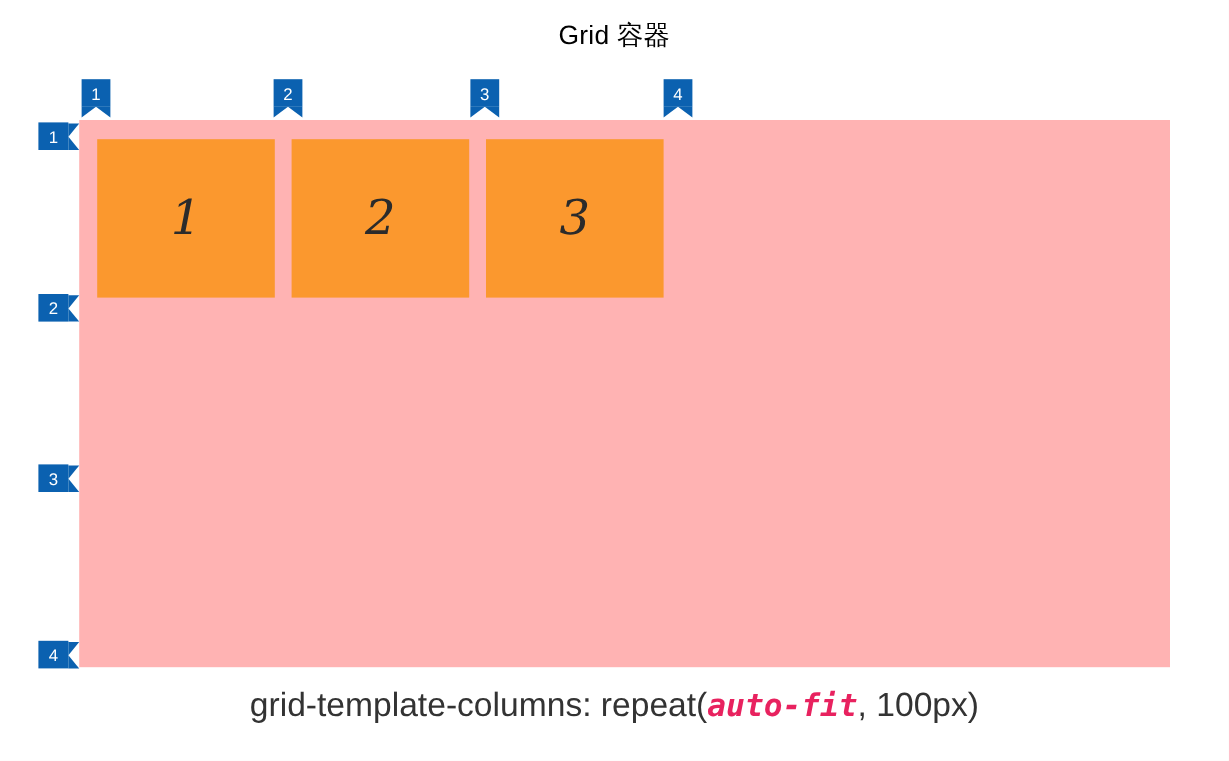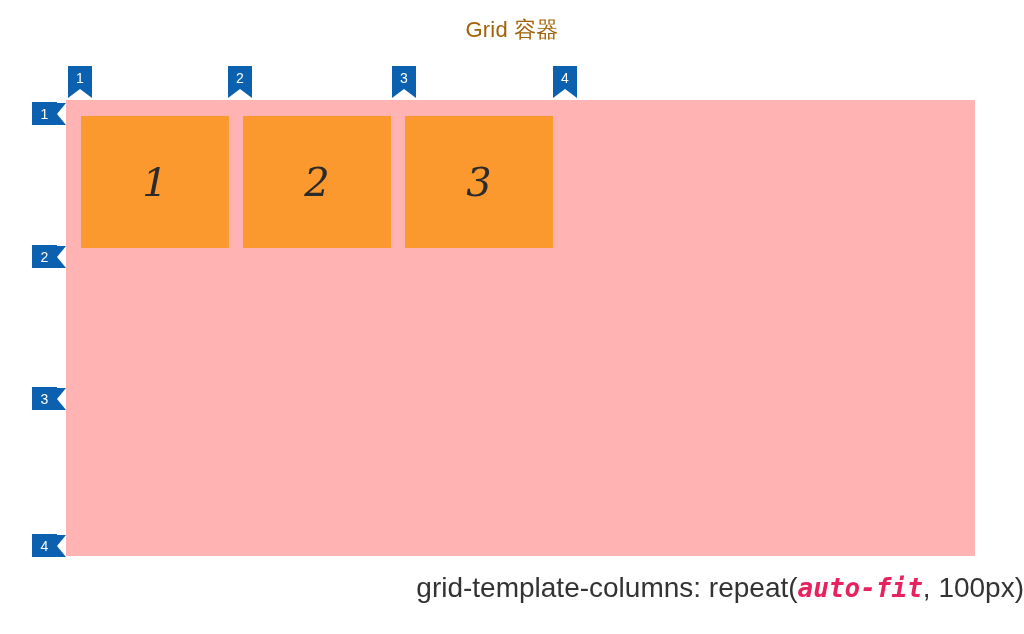--- a/index.html
+++ b/index.html
@@ -17,21 +17,21 @@
   }
 
   
   .page-title {
     position: absolute;
     left: 0;
     top: 15px;
     width: 1024px;
     text-align: center;
     font-size: 22px;
-    color: #a16207;
+    color: #000000;
     font-family: "Liberation Sans", sans-serif;
     letter-spacing: 0.2px;
   }
 
   
   .grid-container {
     position: absolute;
     left: 66px;
     top: 100px;
     width: 909px;
@@ -115,21 +115,21 @@
     border-bottom: 11.5px solid #0b61b0;
     border-right: 9px solid transparent;
   }
 
   
   .caption {
     position: absolute;
     left: 0;
     top: 572px;
     width: 1024px;
-    text-align: right;
+    text-align: center;
     font-size: 28px;
     color: #333333;
     font-family: "Liberation Sans", sans-serif;
     white-space: nowrap;
   }
   .caption .kw {
     color: #e8225f;
     font-family: "DejaVu Sans Mono", "Liberation Mono", monospace;
     font-weight: bold;
     font-style: italic;

